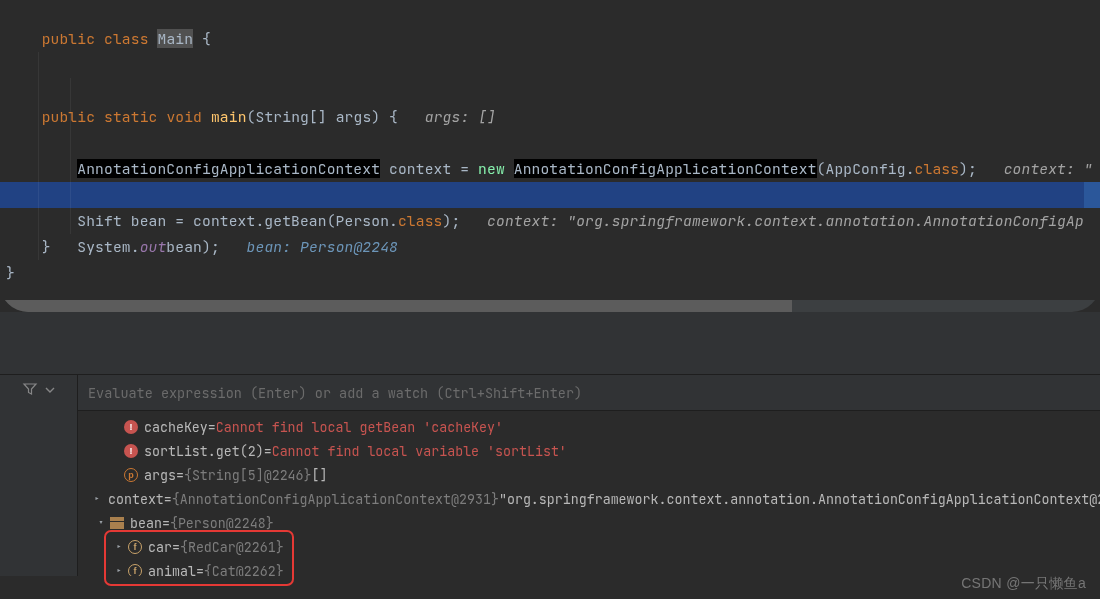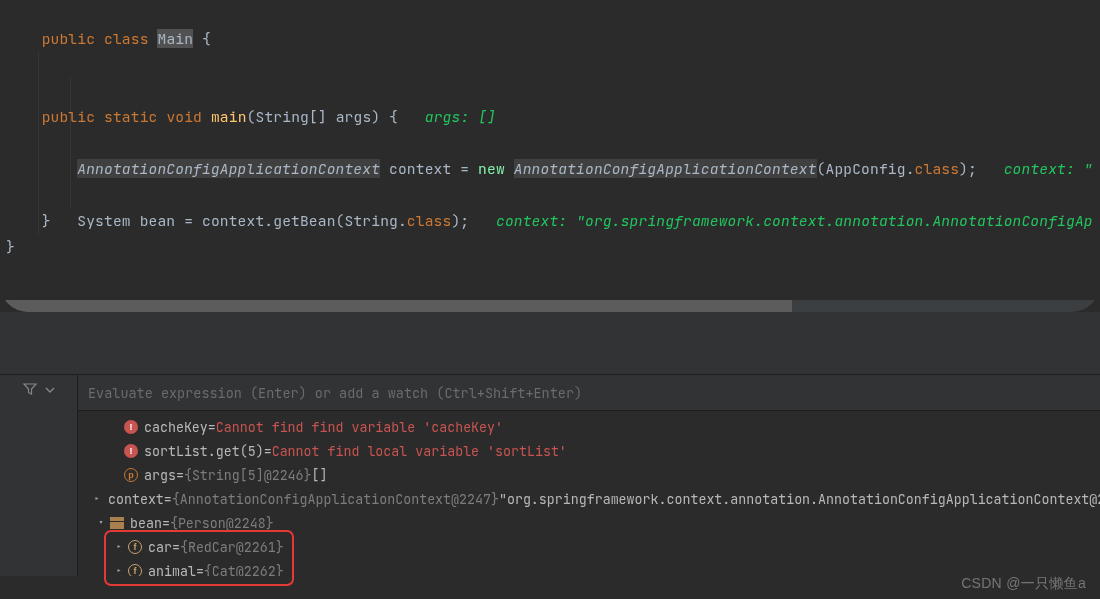--- a/index.html
+++ b/index.html
@@ -26,22 +26,22 @@
     white-space: pre;
     letter-spacing: 0.15px;
     position: relative;
   }
   .hl-line { background: #214283; }
   .hl-line .hl-line-edge { position:absolute; right:0; top:0; bottom:0; width:16px; background:#2b579a; }
   .kw  { color: #cc7832; }
   .lit { color: #9876aa; font-style: italic; }
   .new { color: #86efac; }
   .mth { color: #ffc66d; }
-  .param { color: #22c55e; font-style: italic; }
-  .hl-usage { background: #404040; color:#a9b7c6;font-style:italic; }
+  .param { color: #a3a3a3; font-style: italic; }
+  .hl-usage { background: #000000; color:#a9b7c6; }
   .caret-hl { background: #515151; color:#a9b7c6; }
   .scroll-track {
     position: absolute; left:0; right:0; bottom:0; height:12px;
     background: #3c3f41;
   }
   .scroll-thumb {
     position:absolute; left:0; top:0; bottom:0;
     background:#5c5c5c; width:72%; border-radius:0;
   }
   
@@ -115,21 +115,26 @@
 <span>    </span><span class="kw">public</span> <span class="kw">static</span> <span class="kw">void</span> <span class="mth">main</span><span>(String[] args) {</span>   <span class="param">args: []</span>
   </div>
   <div class="code-line gutters"><span class="g" style="left:38px"></span><span class="g" style="left:70px"></span> </div>
   <div class="code-line gutters">
     <span class="g" style="left:38px"></span><span class="g" style="left:70px"></span>
 <span>        </span><span class="hl-usage">AnnotationConfigApplicationContext</span><span> context = </span><span class="new">new</span> <span class="hl-usage">AnnotationConfigApplicationContext</span><span>(</span><span>AppConfig.</span><span class="kw">class</span><span>);</span>   <span class="param">context: "</span>
   </div>
   <div class="code-line gutters"><span class="g" style="left:38px"></span><span class="g" style="left:70px"></span> </div>
   <div class="code-line gutters">
     <span class="g" style="left:38px"></span><span class="g" style="left:70px"></span>
-<span>        </span><span>System</span><span> bean = context.</span><span>getBean</span><span>(String.</span><span class="kw">class</span><span>);</span>   <span class="param">context: "org.springframework.context.annotation.AnnotationConfigAp</span>
+<span>        </span><span>Shift</span><span> bean = context.</span><span>getBean</span><span>(Person.</span><span class="kw">class</span><span>);</span>   <span class="param">context: "org.springframework.context.annotation.AnnotationConfigAp</span>
+  </div>
+  <div class="code-line hl-line gutters">
+    <span class="g" style="left:38px"></span><span class="g" style="left:70px"></span>
+<span>        </span><span>System.</span><span class="lit">out</span><span></span><span>bean</span><span>);</span>   <span class="param" style="color:#6c95b8">bean: Person@2248</span>
+    <span class="hl-line-edge"></span>
   </div>
   <div class="code-line gutters"><span class="g" style="left:38px"></span><span class="g" style="left:70px"></span> </div>
   <div class="code-line gutters"><span class="g" style="left:38px"></span><span>    </span><span>}</span></div>
   <div class="code-line"><span>}</span></div>
 
   <div class="scroll-track">
     <div class="scroll-thumb"></div>
   </div>
 </div>
 
@@ -153,49 +158,49 @@
       <span>Evaluate expression (Enter) or add a watch (Ctrl+Shift+Enter)</span>
     </div>
     <div class="vars">
 
       <div class="var-row">
         <span class="indent" style="width:14px"></span>
         <span class="arrow"></span>
         <span class="icon-circle ic-err">!</span>
         <span class="vname">cacheKey</span>
         <span class="veq"> = </span>
-        <span class="verr">Cannot find find variable 'cacheKey'</span>
+        <span class="verr">Cannot find local getBean 'cacheKey'</span>
       </div>
 
       <div class="var-row">
         <span class="indent" style="width:14px"></span>
         <span class="arrow"></span>
         <span class="icon-circle ic-err">!</span>
-        <span class="vname">sortList.get(5)</span>
+        <span class="vname">sortList.get(2)</span>
         <span class="veq"> = </span>
         <span class="verr">Cannot find local variable 'sortList'</span>
       </div>
 
       <div class="var-row">
         <span class="indent" style="width:14px"></span>
         <span class="arrow"></span>
         <span class="icon-circle ic-p">p</span>
         <span class="vname">args</span>
         <span class="veq"> = </span>
         <span class="vgray">{String[5]@2246}</span>
         <span class="vstr"> []</span>
       </div>
 
       <div class="var-row">
         <span class="indent" style="width:0"></span>
         <span class="arrow">▸</span>
         <span class="ic-obj"></span>
         <span class="vname">context</span>
         <span class="veq"> = </span>
-        <span class="vgray">{AnnotationConfigApplicationContext@2247}</span>
+        <span class="vgray">{AnnotationConfigApplicationContext@2931}</span>
         <span class="vstr"> "org.springframework.context.annotation.AnnotationConfigApplicationContext@25a65b77, started on Fri Mar 1</span>
       </div>
 
       <div class="var-row">
         <span class="indent" style="width:0"></span>
         <span class="arrow">▾</span>
         <span class="ic-obj"></span>
         <span class="vname">bean</span>
         <span class="veq"> = </span>
         <span class="vgray">{Person@2248}</span>

